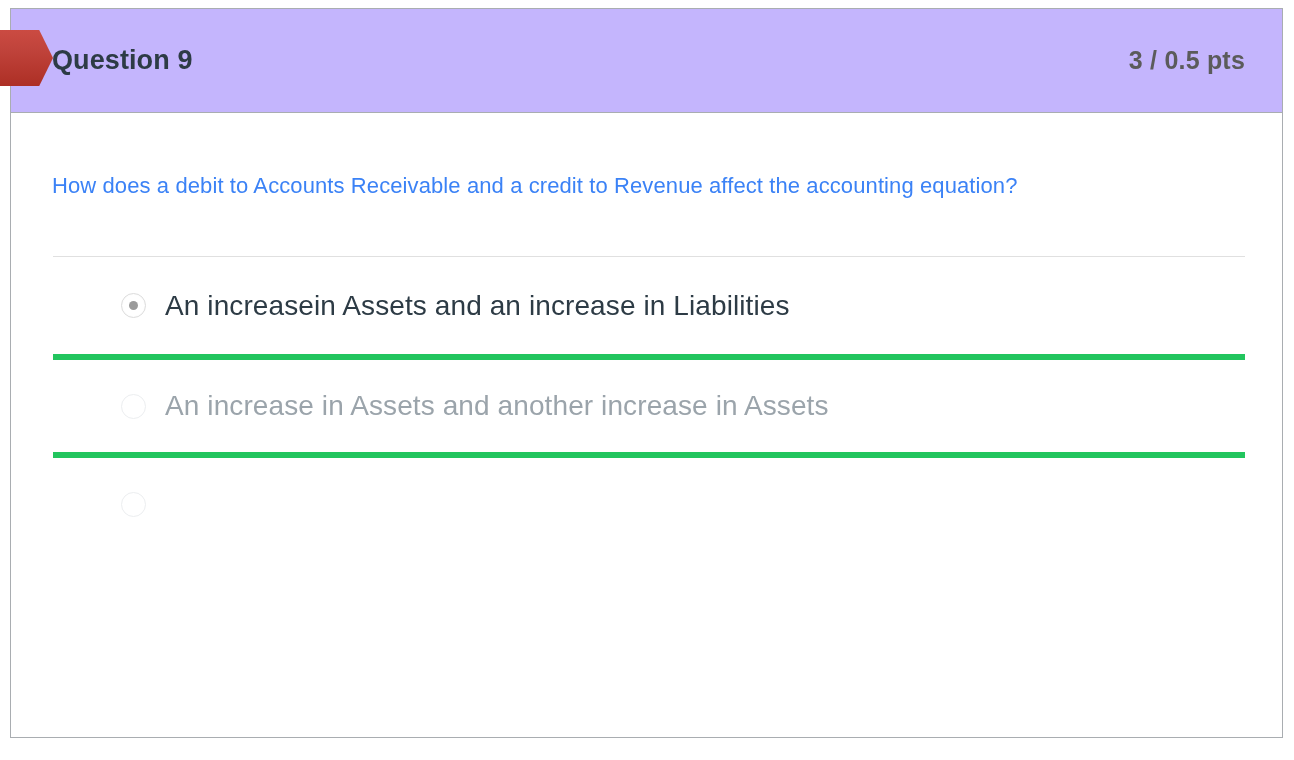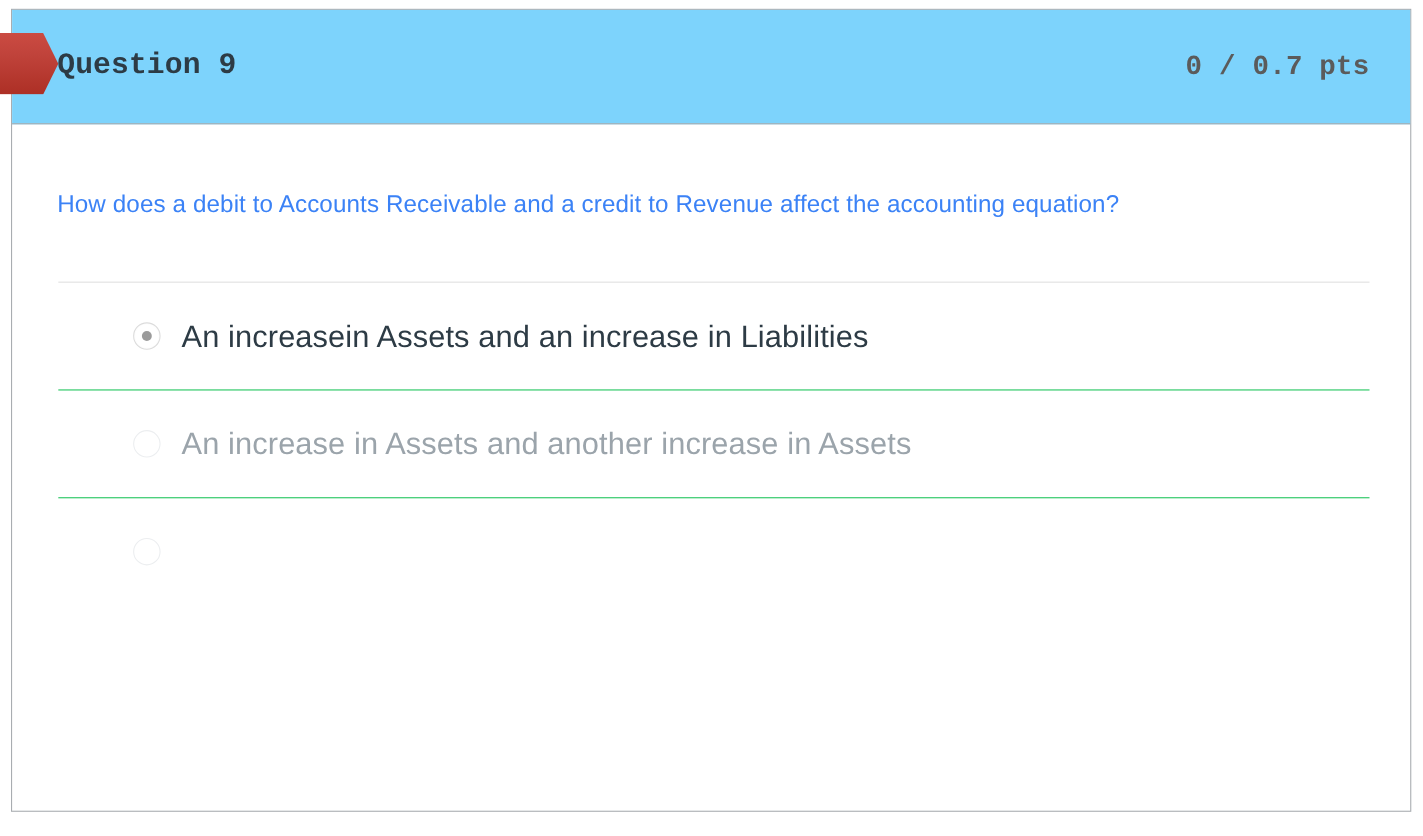--- a/index.html
+++ b/index.html
@@ -31,27 +31,26 @@
     box-sizing: border-box;
     border: 1px solid #a9adb1;
     background: #ffffff;
   }
 
   
   .question-header {
     position: relative;
     box-sizing: border-box;
     height: 104px;
-    background: #7dd3fc;
+    background: #c4b5fd;
     border-bottom: 1px solid #a9adb1;
     display: flex;
     align-items: center;
     justify-content: space-between;
     padding: 0 37px 0 41px;
-    font-family: Liberation Mono, monospace;
   }
 
   .question-title {
     font-size: 27px;
     font-weight: bold;
     color: #2d3b45;
     letter-spacing: 0.1px;
     line-height: 1;
   }
 
@@ -95,21 +94,21 @@
   .answers {
     margin-top: 46px;
     padding: 0 0 0 42px;
   }
 
   .answer-row {
     position: relative;
     height: 98px;
     display: flex;
     align-items: center;
-    border-top: 1px solid #22c55e;
+    border-top: 6px solid #22c55e;
     width: 1192px;
     box-sizing: border-box;
   }
   .answer-row.first {
     border-top: 1px solid #e0e0e0;
   }
 
   .radio {
     width: 25px;
     height: 25px;
@@ -153,21 +152,21 @@
 </head>
 <body>
 
 <div class="page">
 
   <div class="question-card">
 
     <div class="question-header">
       <div class="flag-marker"></div>
       <div class="question-title">Question 9</div>
-      <div class="question-points">0 / 0.7 pts</div>
+      <div class="question-points">3 / 0.5 pts</div>
     </div>
 
     <div class="question-body">
 
       <div class="question-text">How does a debit to Accounts Receivable and a credit to Revenue affect the accounting equation?</div>
 
       <div class="answers">
 
         <div class="answer-row first">
           <span class="radio selected">

